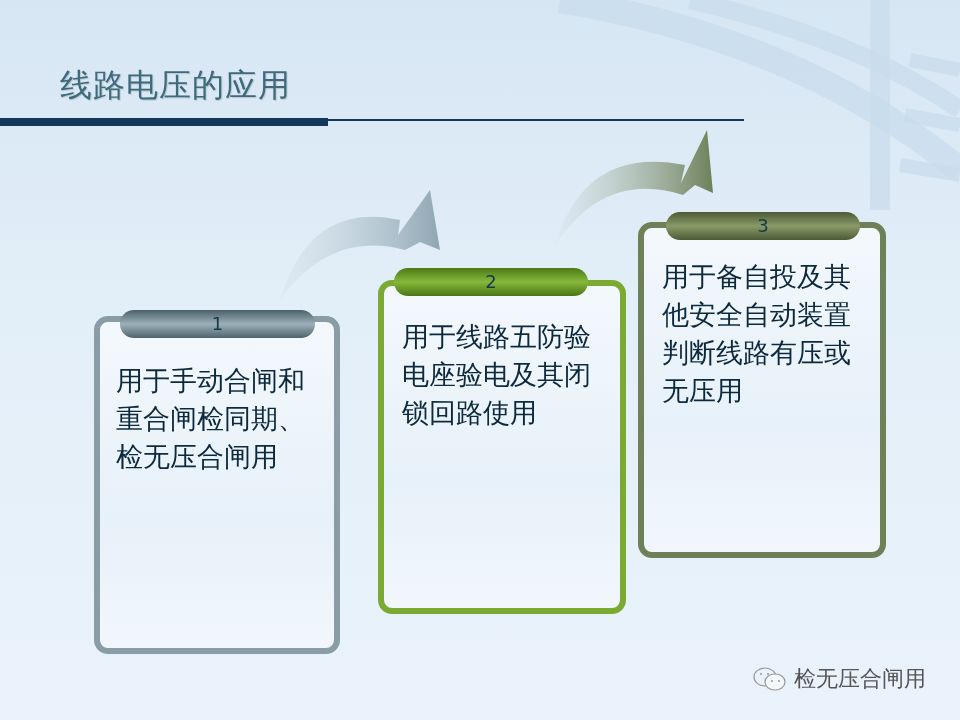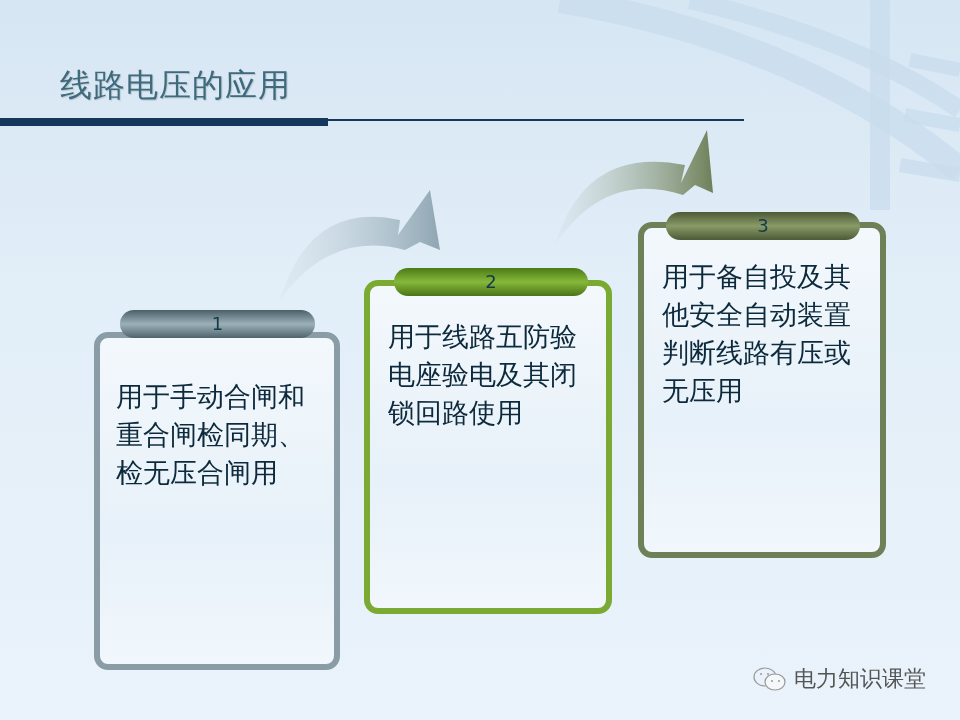--- a/index.html
+++ b/index.html
@@ -23,24 +23,24 @@
   }
   .card .text {
     position:absolute; font-size:27px; line-height:38px; color:#0d2a3d;
     font-family: "DejaVu Sans", "Liberation Sans", sans-serif;
   }
   .pill {
     position:absolute; height:28px; border-radius:14px; text-align:center;
     font-size:18px; line-height:28px; color:#123b4a;
     font-family: "DejaVu Sans", "Liberation Sans", sans-serif;
   }
-  #card1 { left:94px; top:332px; width:246px; height:338px; border:6px solid #8a9ca5; }
+  #card1 { left:94px; top:316px; width:246px; height:338px; border:6px solid #8a9ca5; }
   #pill1 { left:120px; top:310px; width:195px; background:linear-gradient(180deg,#4b5f68 0%,#9bb0b8 50%,#4f636c 100%); }
   #card1 .text { left:16px; top:40px; width:205px; }
-  #card2 { left:364px; top:280px; width:248px; height:334px; border:6px solid #7aaa32; }
+  #card2 { left:378px; top:280px; width:248px; height:334px; border:6px solid #7aaa32; }
   #pill2 { left:394px; top:268px; width:194px; background:linear-gradient(180deg,#4c7a16 0%,#86b83a 50%,#4a7416 100%); }
   #card2 .text { left:18px; top:32px; width:210px; }
   #card3 { left:638px; top:222px; width:248px; height:336px; border:6px solid #6e8058; }
   #pill3 { left:666px; top:212px; width:194px; background:linear-gradient(180deg,#4c5a36 0%,#8a9a68 50%,#4c5a36 100%); }
   #card3 .text { left:18px; top:30px; width:210px; }
   .footer {
     position:absolute; right:34px; top:664px; font-size:22px; color:#555;
     font-family: "DejaVu Sans", "Liberation Sans", sans-serif;
     display:flex; align-items:center; gap:6px;
   }
@@ -99,14 +99,14 @@
 
 <div class="footer">
   <svg width="36" height="26" viewBox="0 0 36 26">
     <ellipse cx="13" cy="11" rx="11" ry="9" fill="none" stroke="#999" stroke-width="1.2"></ellipse>
     <ellipse cx="23" cy="16" rx="10" ry="8" fill="#f4f8fb" stroke="#999" stroke-width="1.2"></ellipse>
     <circle cx="9" cy="8" r="1" fill="#999"></circle>
       <circle cx="16" cy="8" r="1" fill="#999"></circle>
     <circle cx="20" cy="15" r="1" fill="#999"></circle>
       <circle cx="27" cy="15" r="1" fill="#999"></circle>
   </svg>
-  <span>电力知识课堂</span>
+  <span>检无压合闸用</span>
 </div>
 
 </body></html>

